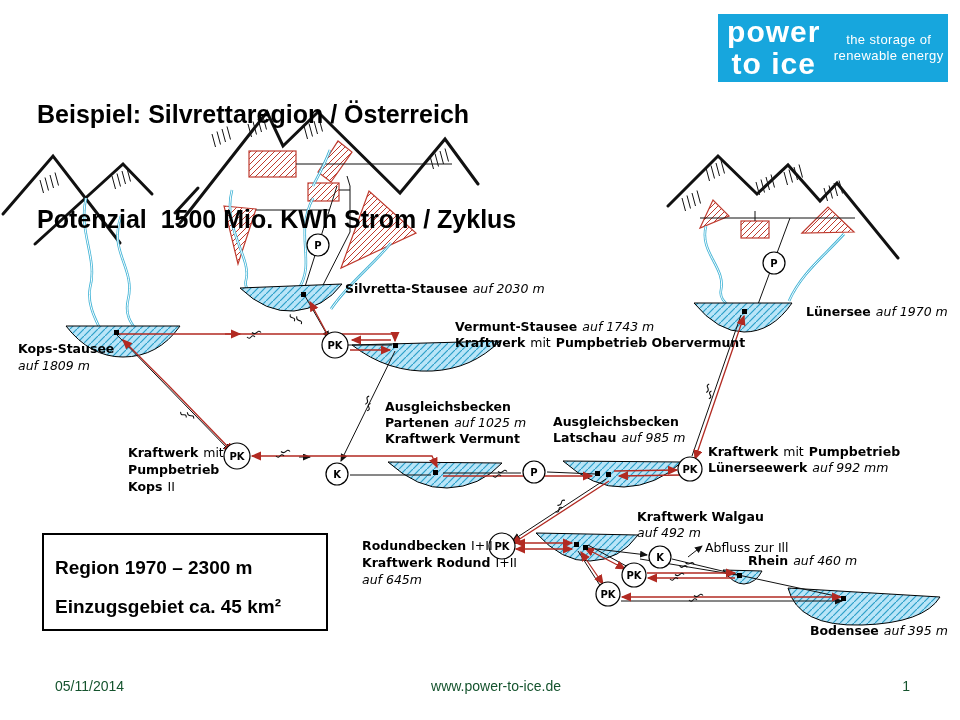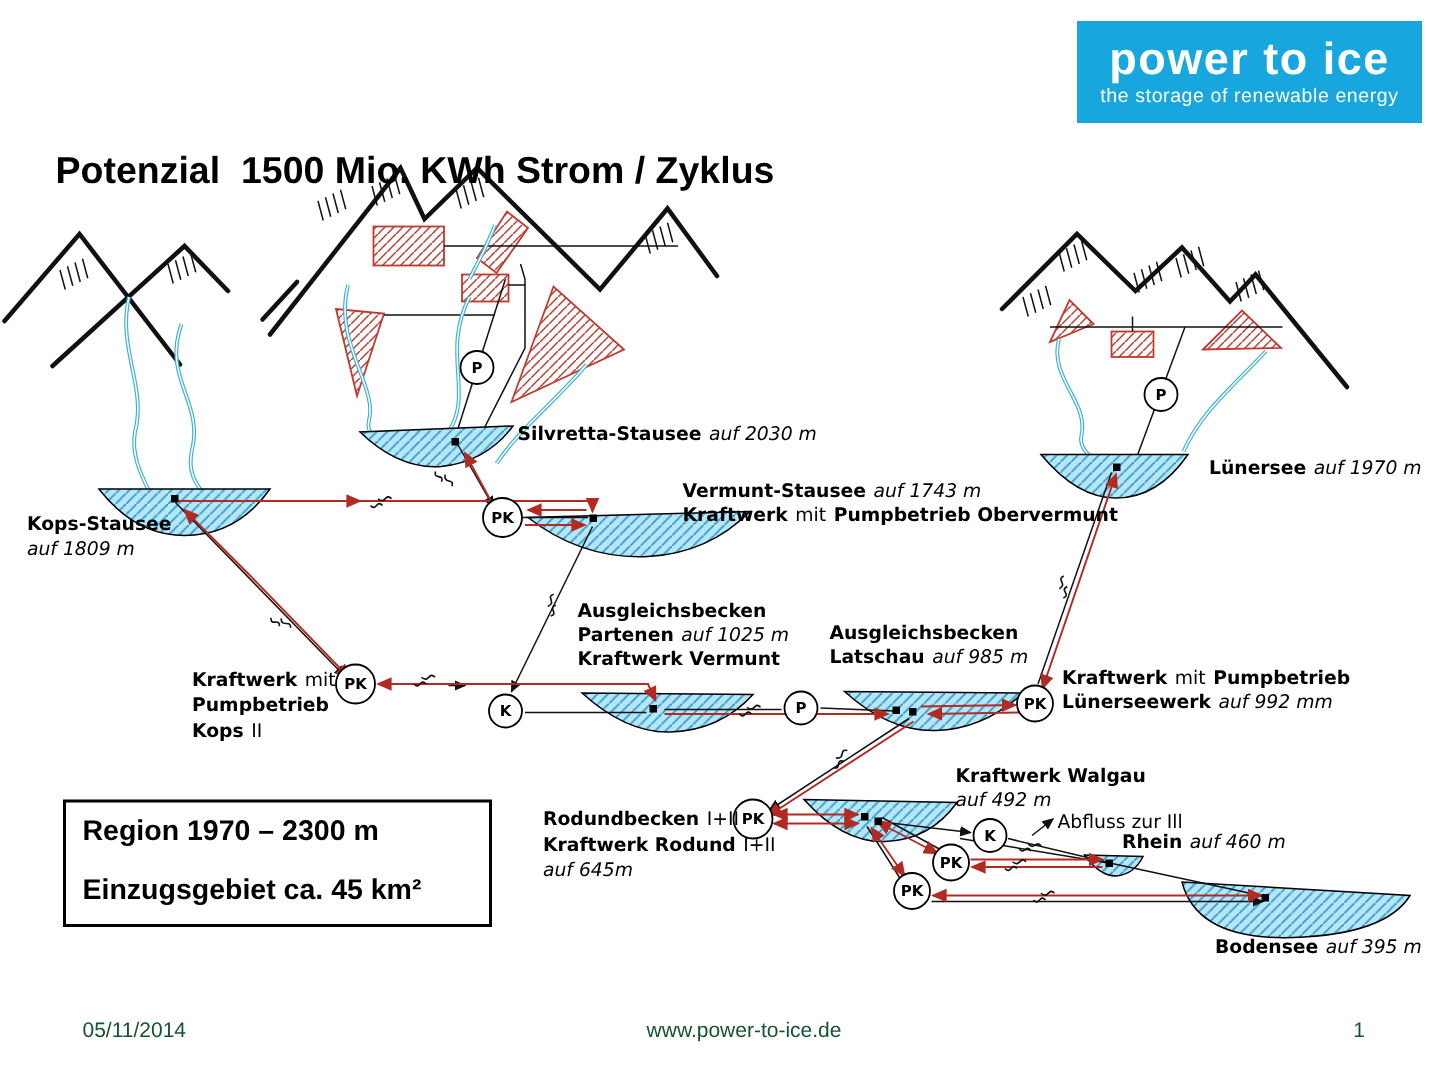--- a/index.html
+++ b/index.html
@@ -3,27 +3,27 @@
 <meta charset="utf-8">
 <style>
   html,body{margin:0;padding:0;background:#fff;}
   body{width:960px;height:720px;position:relative;overflow:hidden;
        font-family:"Liberation Sans",sans-serif;}
   .abs{position:absolute;}
   
   #title{left:37px;top:27px;font-size:25px;font-weight:bold;color:#000;
          line-height:35px;white-space:pre;}
   #logo{left:718px;top:14px;width:230px;height:68px;background:#17a6dd;
-        color:#fff;text-align:center;display:flex;flex-direction:column;
+        color:#fff;text-align:center;display:flex;
         justify-content:center;align-items:center;}
   #logo .brand{font-size:30px;font-weight:bold;letter-spacing:1px;line-height:32px;}
   #logo .tag{font-size:13px;letter-spacing:.4px;line-height:16px;}
   
   #infobox{left:42px;top:533px;width:260px;border:2px solid #000;background:#fff;
-           padding:9px 11px 10px 11px;font-weight:bold;font-size:19px;color:#000;}
+           padding:22px 11px 10px 11px;font-weight:bold;font-size:19px;color:#000;}
   #infobox .l1{margin-bottom:15px;}
   #infobox .l2,#infobox .l3{line-height:25px;}
   
   .foot{color:#14532d;font-size:14px;top:678px;}
   #f-date{left:55px;}
   #f-url{left:0;width:960px;text-align:center;margin-left:16px;}
   #f-page{right:50px;}
   
   #diagram{left:0;top:0;}
   svg text{font-family:"DejaVu Sans",sans-serif;font-size:12.5px;fill:#000;}
@@ -303,20 +303,21 @@
 
     <text x="362" y="550"><tspan class="b">Rodundbecken</tspan><tspan dx="5">I+II</tspan></text>
     <text x="362" y="567"><tspan class="b">Kraftwerk Rodund</tspan><tspan dx="5">I+II</tspan></text>
     <text x="362" y="584"><tspan class="i">auf 645m</tspan></text>
 
     <text x="810" y="635"><tspan class="b">Bodensee</tspan><tspan class="i" dx="5">auf 395 m</tspan></text>
   </g>
 </svg>
 
 <div id="title" class="abs">
+  <div>Beispiel: Silvrettaregion / Österreich</div>
   <div>Potenzial  1500 Mio. KWh Strom / Zyklus</div>
 </div>
 
 <div id="logo" class="abs">
   <div class="brand">power to ice</div>
   <div class="tag">the storage of renewable energy</div>
 </div>
 
 <div id="infobox" class="abs">
   <div class="l1">Region 1970 – 2300 m</div>

